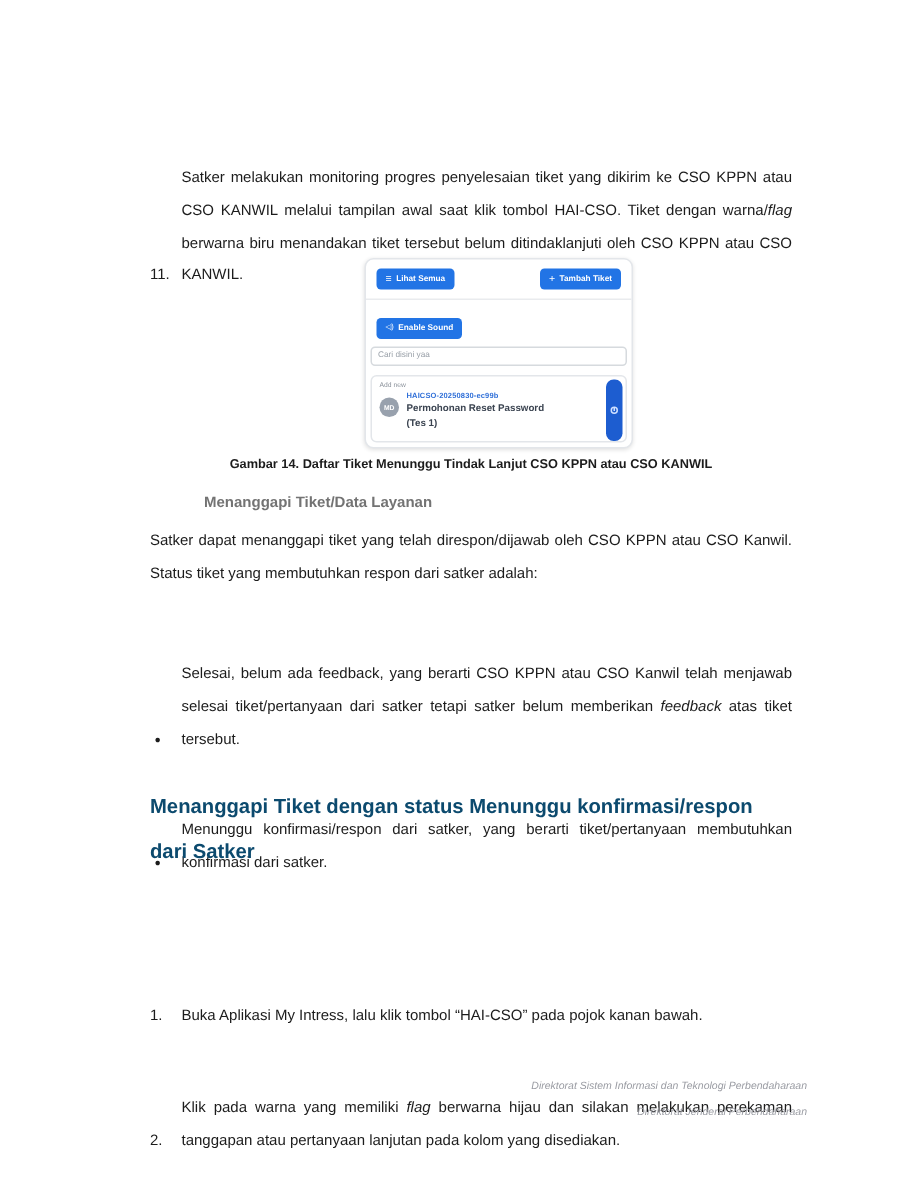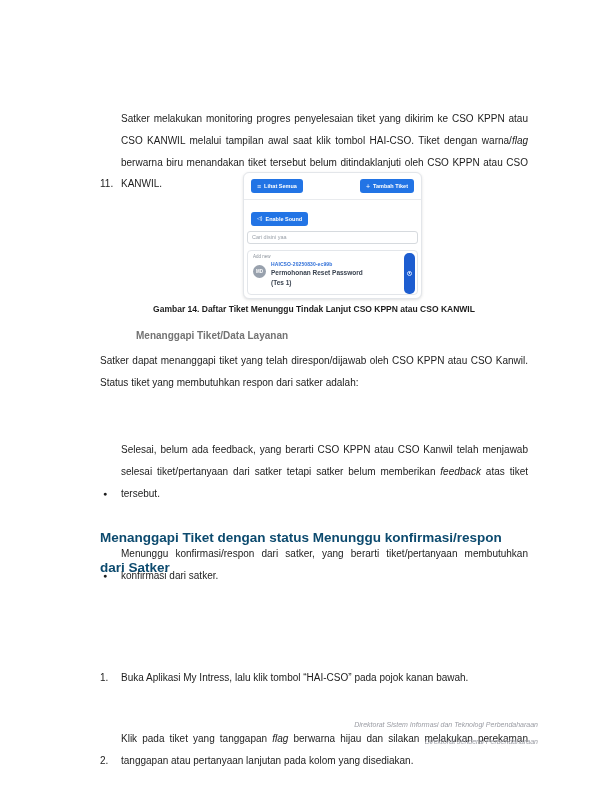--- a/index.html
+++ b/index.html
@@ -117,21 +117,21 @@
   <h1 class="abs doc-h2" style="top:523px; left:100px; width:428px;">Menanggapi Tiket dengan status Menunggu konfirmasi/respon dari Satker</h1>
 
 
   <div class="abs" style="top:628px; left:100px; width:428px;">
     <div class="hang">
       <span class="marker">1.</span>
       <div class="txt body-text">Buka Aplikasi My Intress, lalu klik tombol “HAI-CSO” pada pojok kanan bawah.</div>
     </div>
     <div class="hang">
       <span class="marker">2.</span>
-      <div class="txt body-text"><span>Klik pada tiket yang tanggapan </span><i>flag</i><span> berwarna hijau dan silakan melakukan perekaman tanggapan atau pertanyaan lanjutan pada kolom yang disediakan.</span></div>
+      <div class="txt body-text"><span>Klik pada warna yang memiliki </span><i>flag</i><span> berwarna hijau dan silakan melakukan perekaman tanggapan atau pertanyaan lanjutan pada kolom yang disediakan.</span></div>
     </div>
   </div>
 
   <div class="abs footer" style="top:716px; right:74px; width:420px;">
     <div>Direktorat Sistem Informasi dan Teknologi Perbendaharaan</div>
     <div>Direktorat Jenderal Perbendaharaan</div>
   </div>
 
 </div>
 

